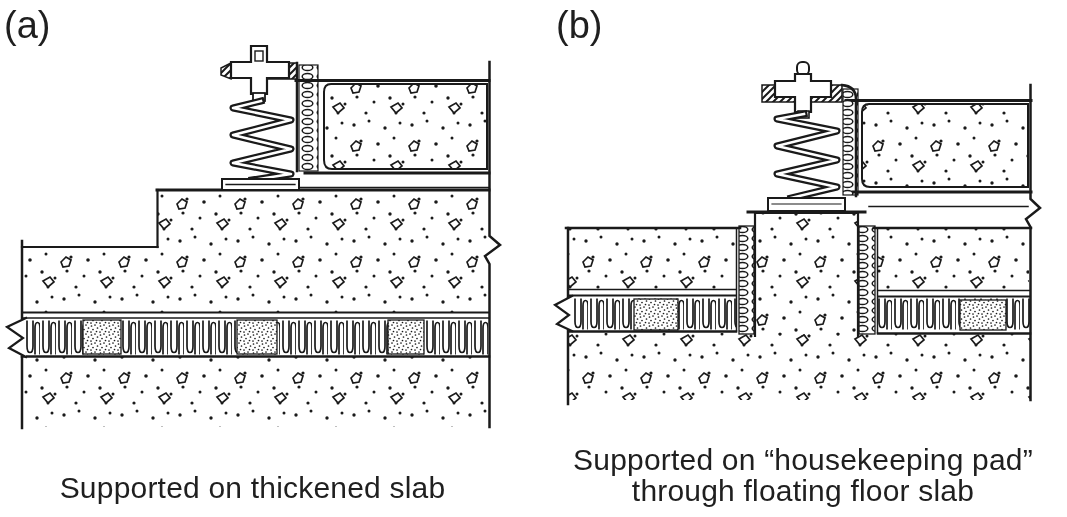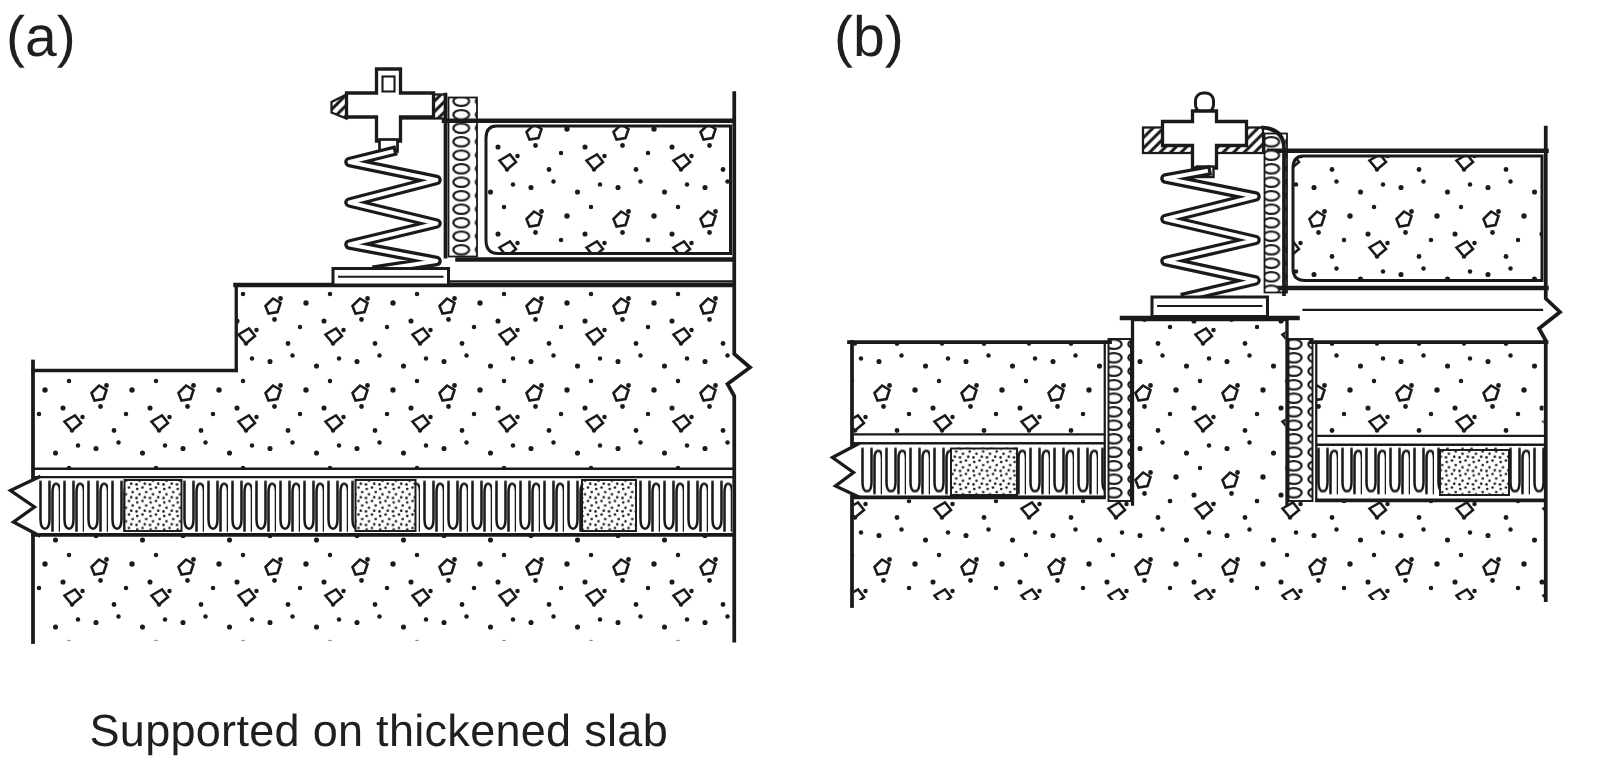--- a/index.html
+++ b/index.html
@@ -227,14 +227,18 @@
 
     <path d="M1030.5,85 V199 L1040,208 L1026,219 L1030.5,227 V400" fill="none" stroke="#1a1a1a" stroke-width="2.5"></path>
   </g>
 </svg>
 
   <div class="panel-label" id="label-a">(a)</div>
   <div class="panel-label" id="label-b">(b)</div>
 
   <div class="caption" id="caption-a">Supported on thickened slab</div>
 
+  <div class="caption" id="caption-b">
+    <div>Supported on “housekeeping pad”</div>
+    <div>through floating floor slab</div>
+  </div>
 
 </div>
 
 </body></html>

